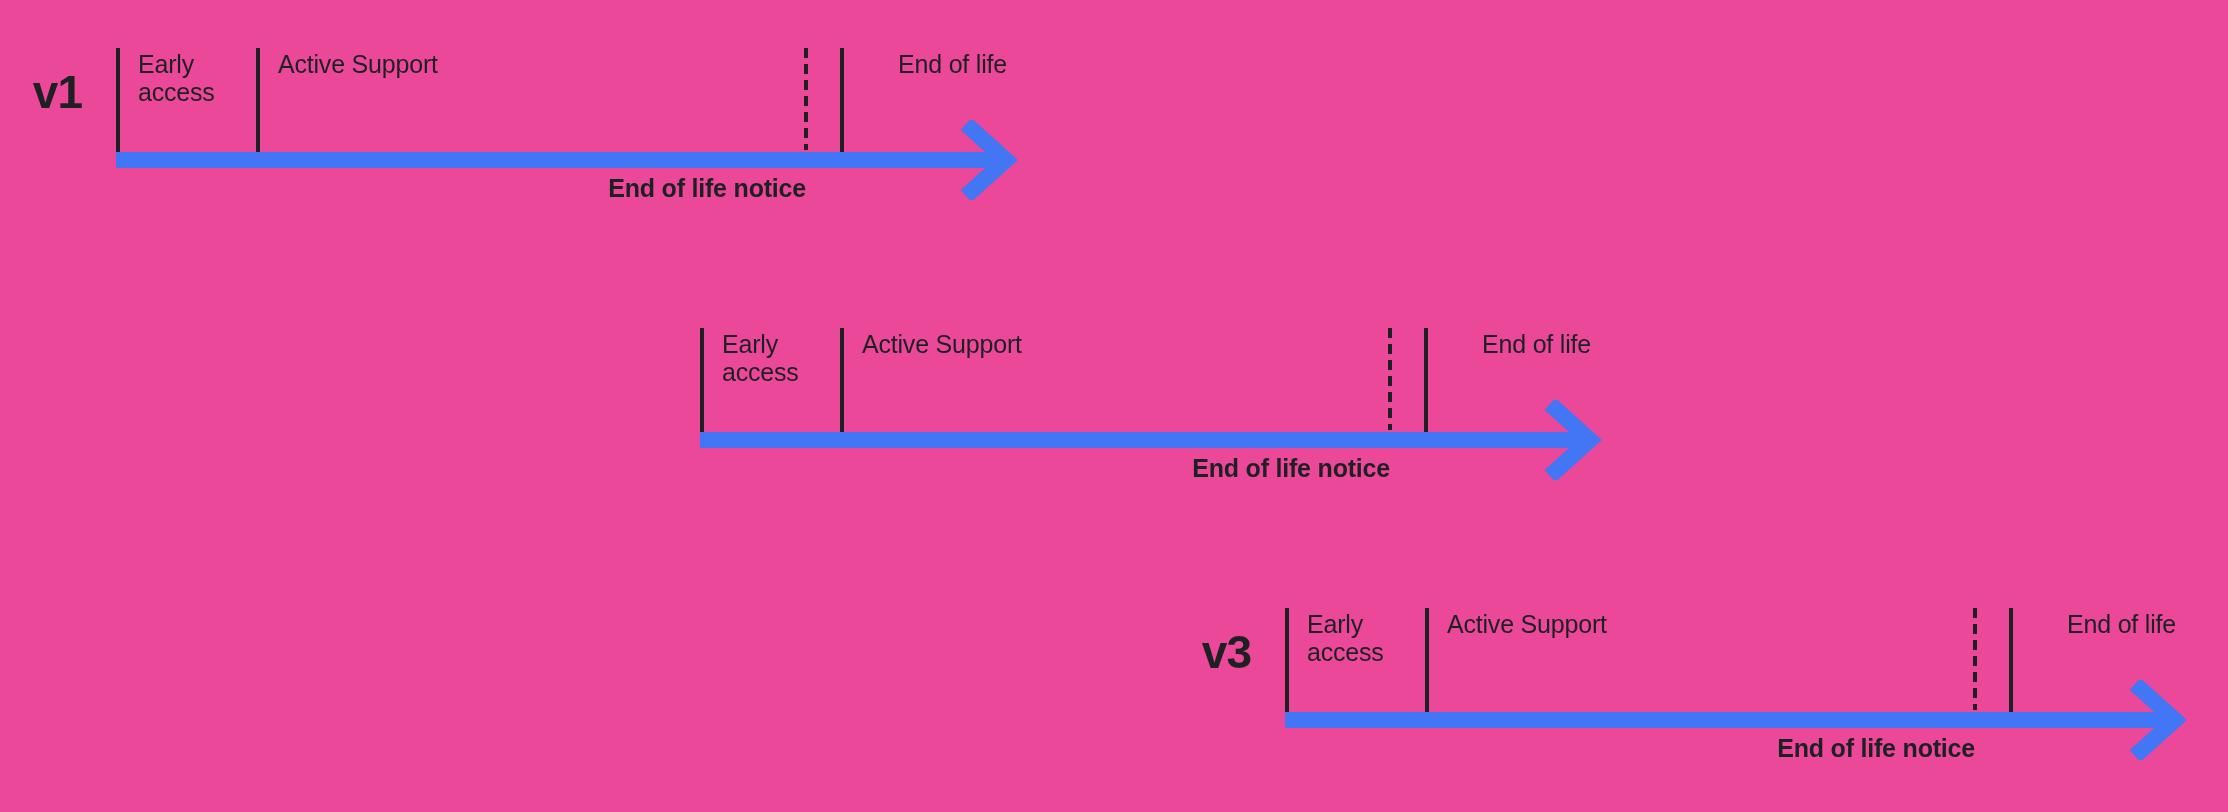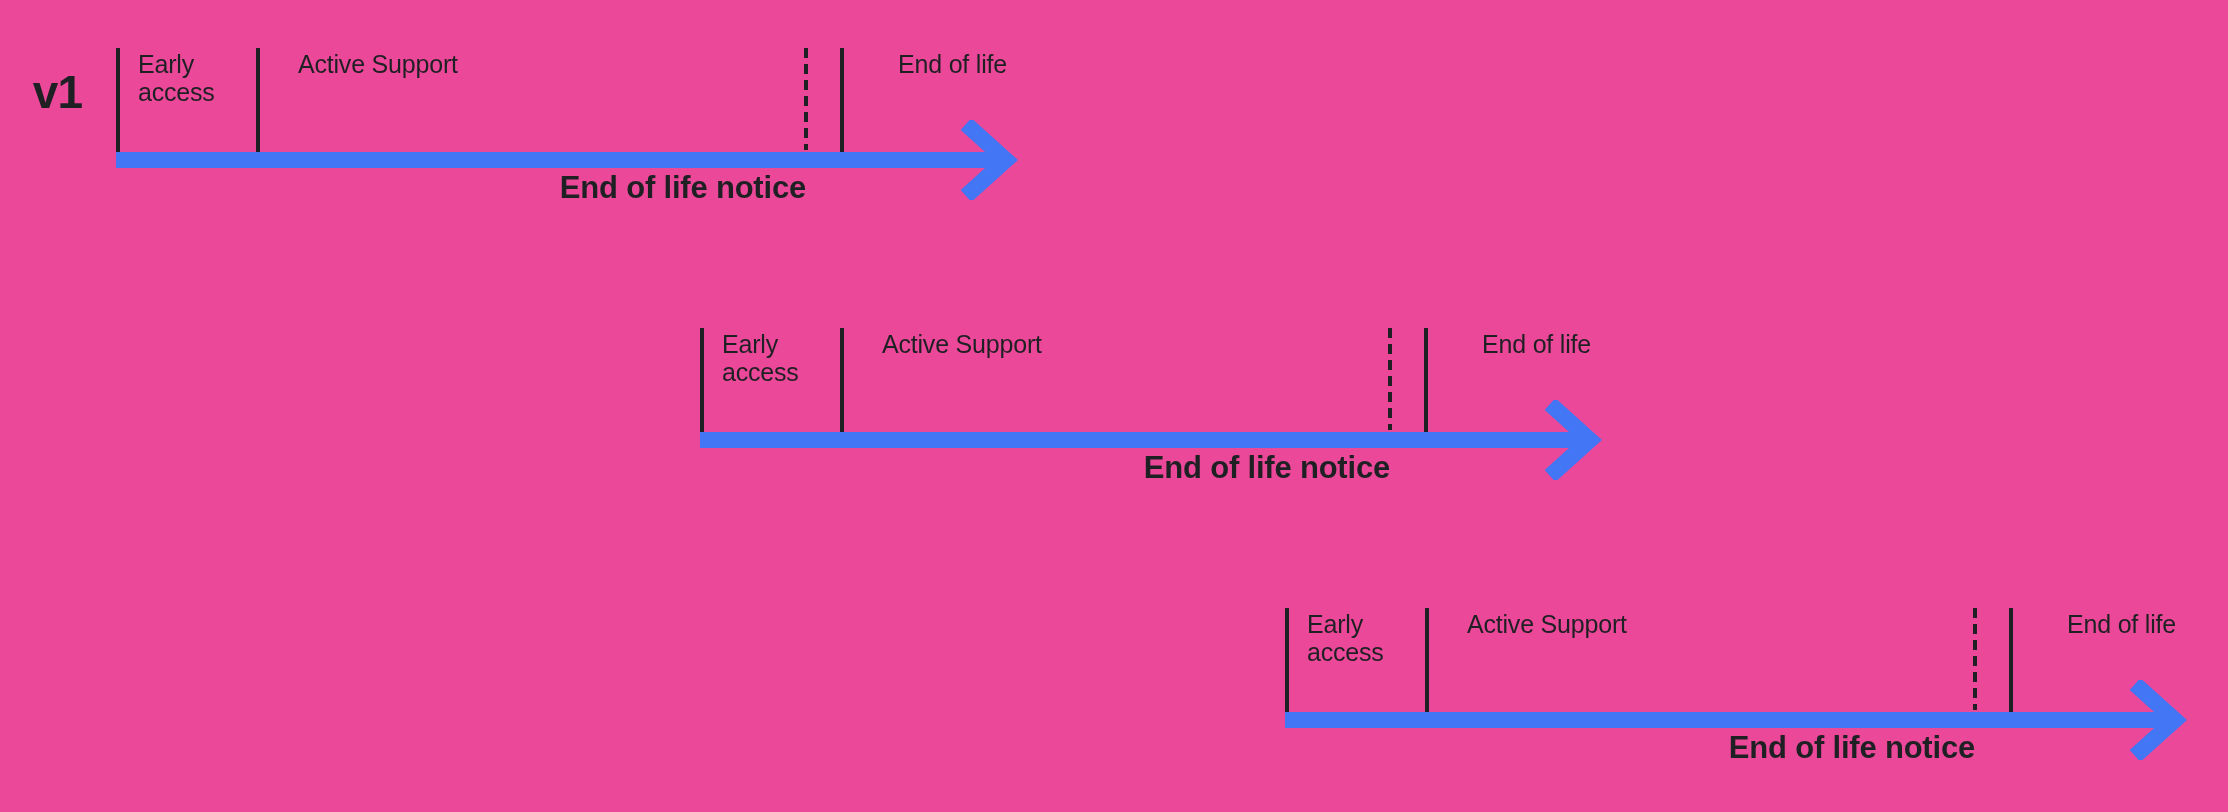--- a/index.html
+++ b/index.html
@@ -56,28 +56,28 @@
   .phase-label{
     position:absolute;
     top:2px;
     font-size:25px;
     font-weight:400;
     line-height:28px;
     white-space:nowrap;
     letter-spacing:-0.2px;
   }
   .phase-label.early{left:20px;width:104px;white-space:normal;}
-  .phase-label.active{left:160px;margin-left:20px;}
+  .phase-label.active{left:160px;}
   .phase-label.eol{left:780px;}
   .notice-label{
     position:absolute;
     top:126px;left:388px;
     width:300px;
     text-align:right;
-    font-size:31px;
+    font-size:25px;
     font-weight:700;
     line-height:28px;
     white-space:nowrap;
     letter-spacing:-0.2px;
   }
   .arrow{
     position:absolute;
     left:-2px;top:72px;
     width:915px;height:80px;
     display:block;
@@ -113,20 +113,21 @@
     <div class="phase-label active">Active Support</div>
     <div class="phase-label eol">End of life</div>
     <svg class="arrow" viewBox="0 0 915 80" xmlns="http://www.w3.org/2000/svg" aria-hidden="true">
       <rect x="0" y="32" width="886" height="16" fill="var(--blue)"></rect>
       <polyline points="850,4 890,40 850,76" fill="none" stroke="var(--blue)" stroke-width="16" stroke-linecap="butt" stroke-linejoin="miter" stroke-miterlimit="10"></polyline>
     </svg>
     <div class="notice-label">End of life notice</div>
   </section>
 
   <section class="timeline t3">
+    <div class="version">v3</div>
     <div class="tick early"></div>
     <div class="tick active"></div>
     <div class="tick dashed"></div>
     <div class="tick eol"></div>
     <div class="phase-label early">Early access</div>
     <div class="phase-label active">Active Support</div>
     <div class="phase-label eol">End of life</div>
     <svg class="arrow" viewBox="0 0 915 80" xmlns="http://www.w3.org/2000/svg" aria-hidden="true">
       <rect x="0" y="32" width="886" height="16" fill="var(--blue)"></rect>
       <polyline points="850,4 890,40 850,76" fill="none" stroke="var(--blue)" stroke-width="16" stroke-linecap="butt" stroke-linejoin="miter" stroke-miterlimit="10"></polyline>

